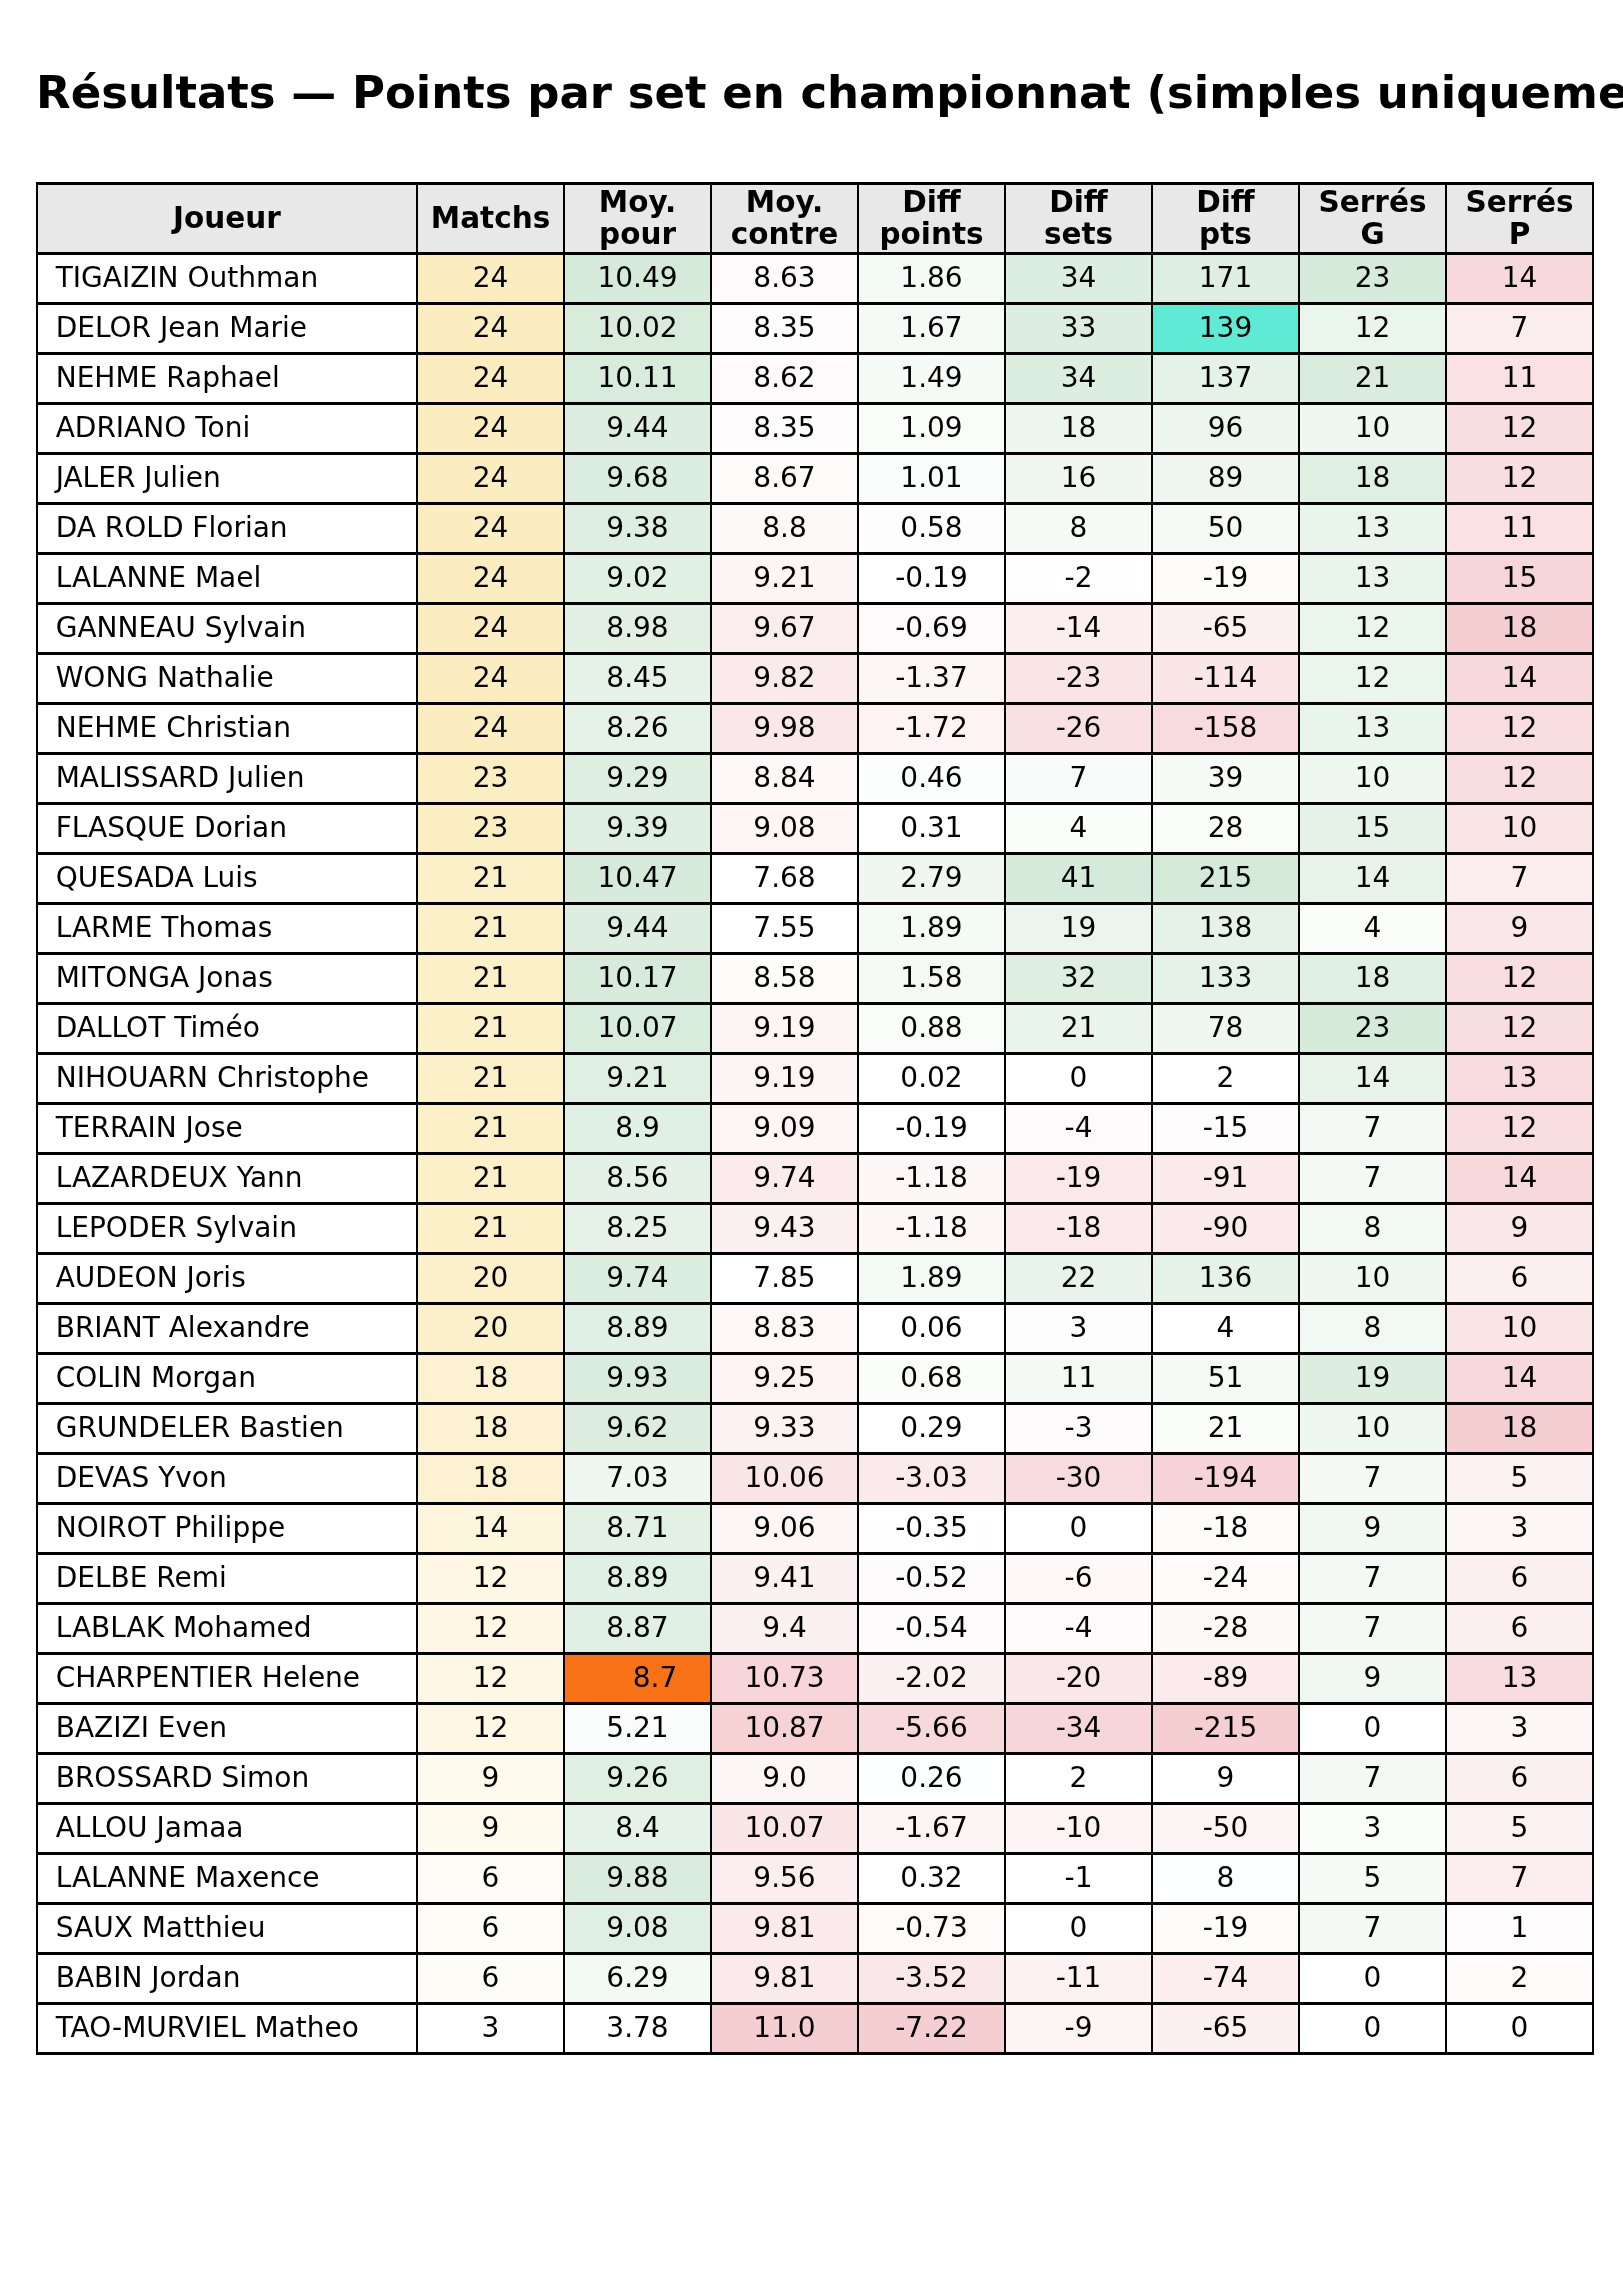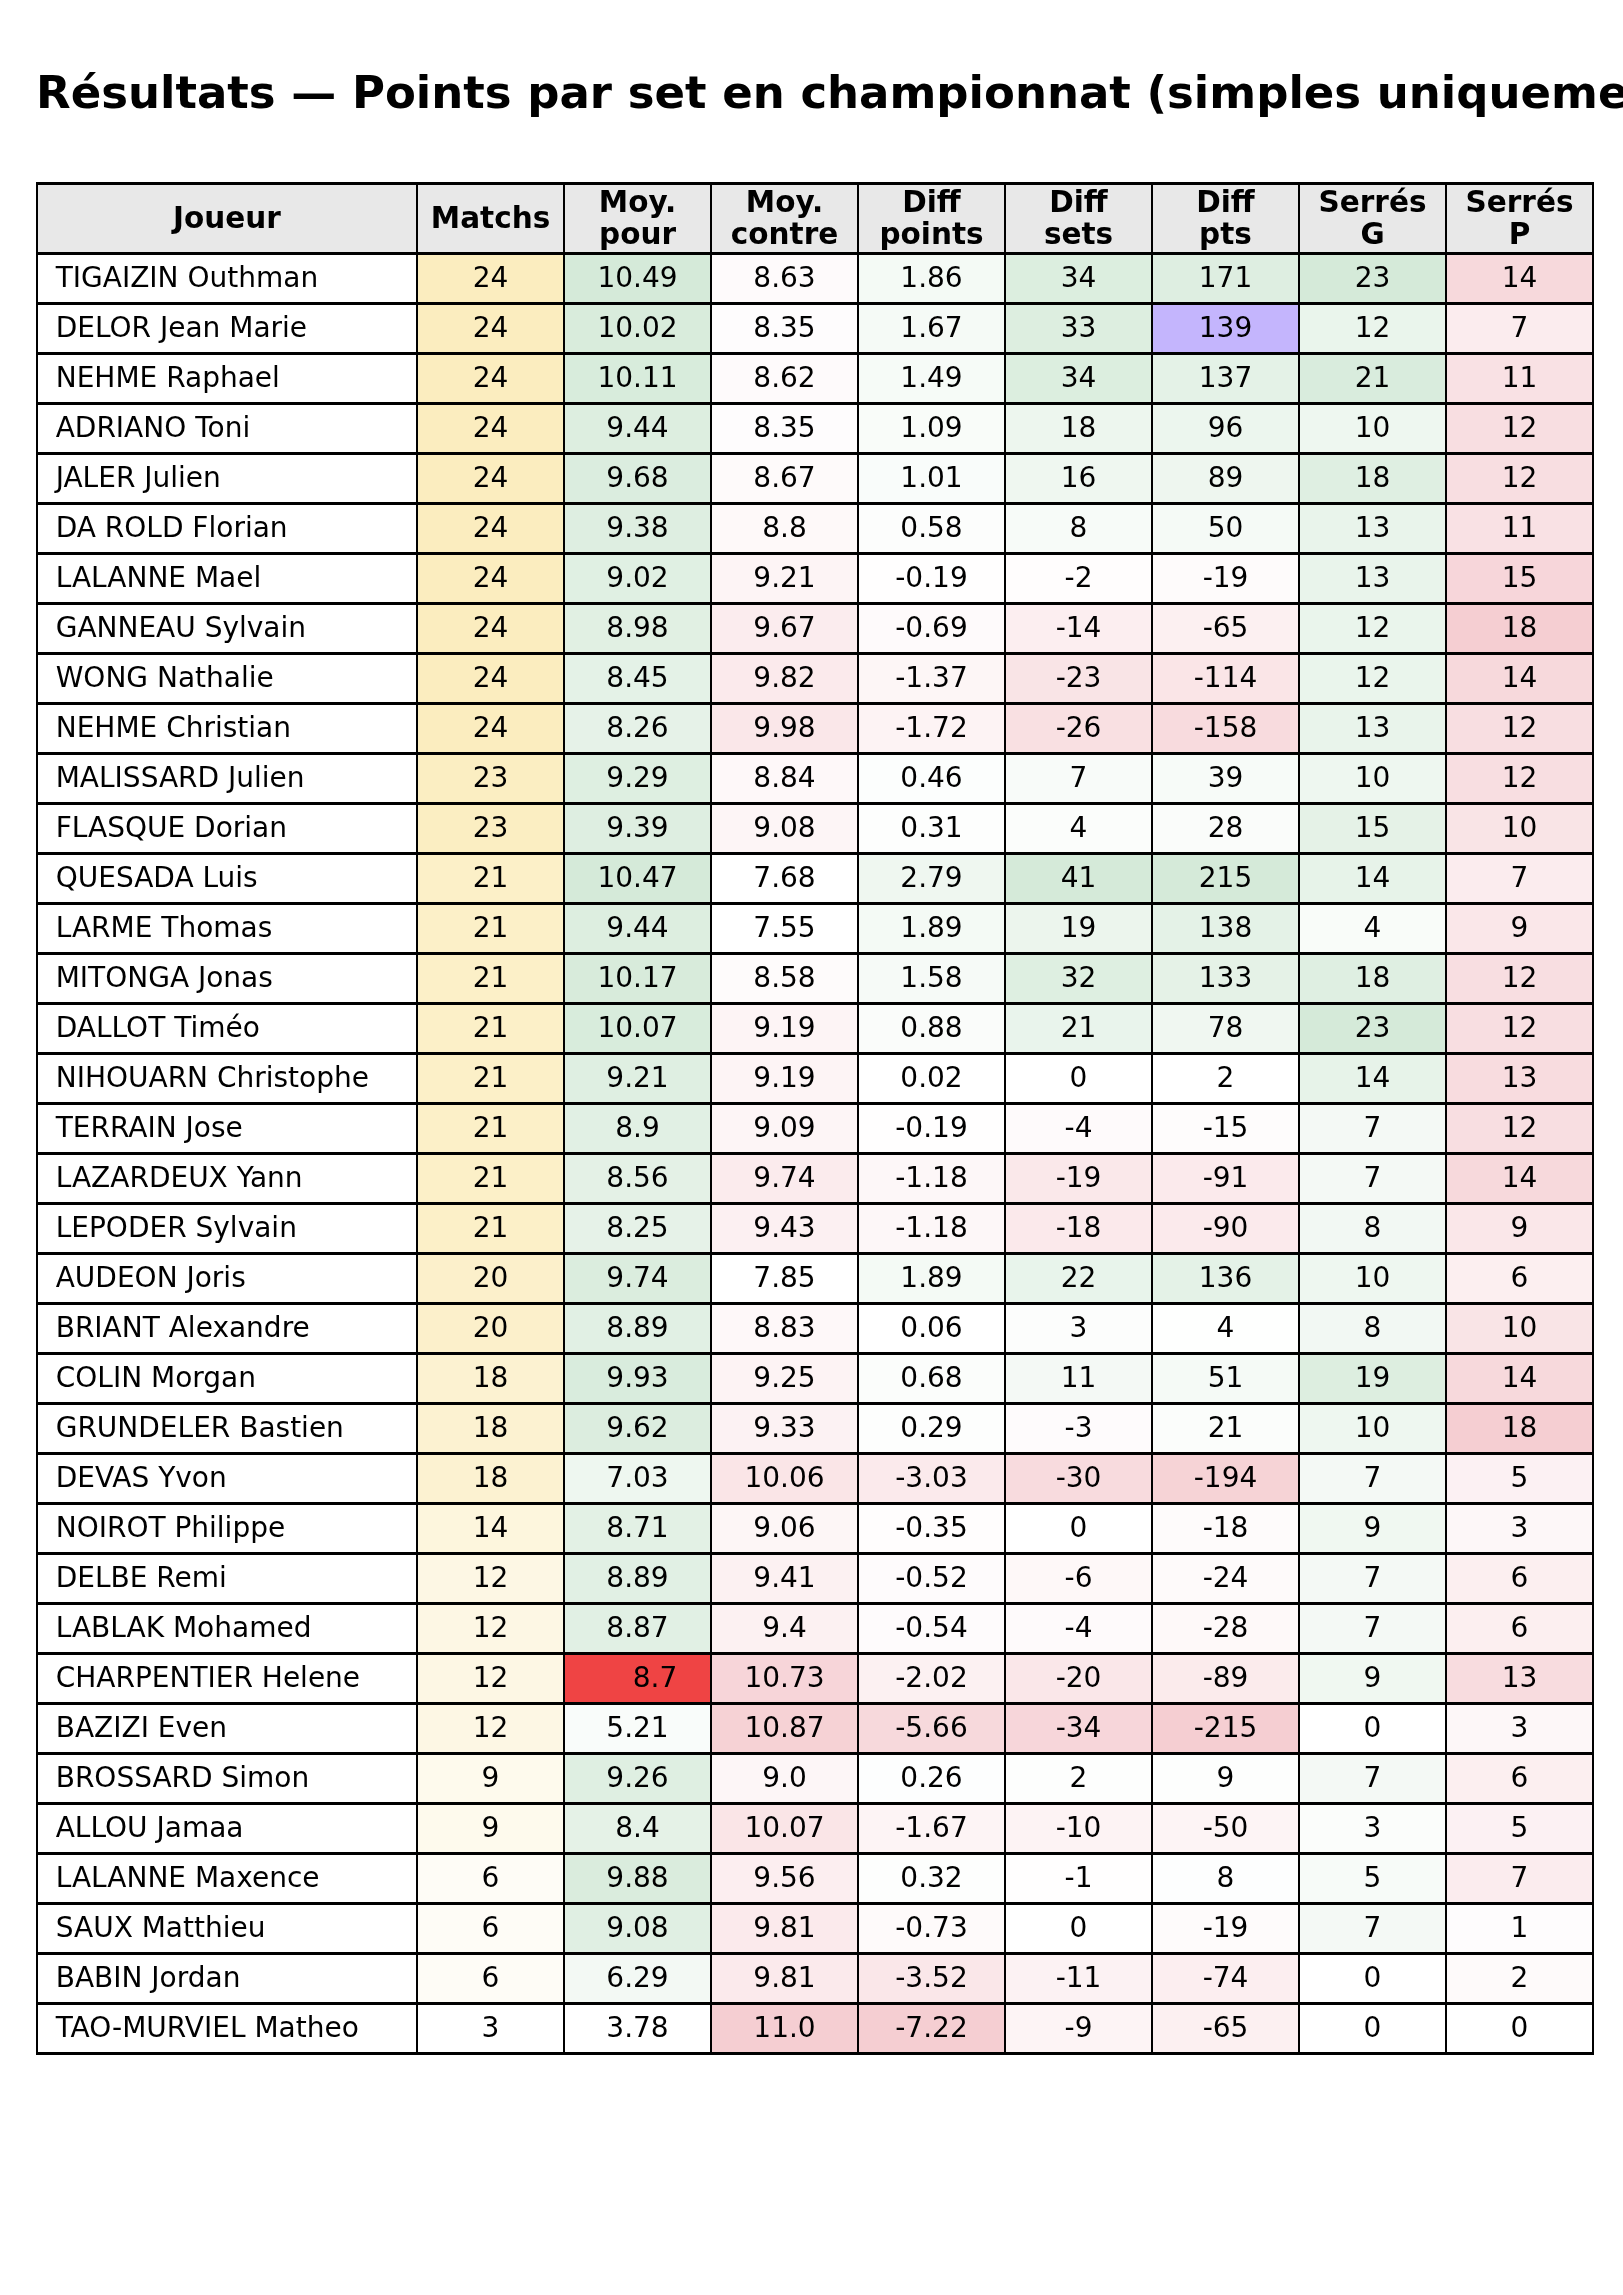--- a/index.html
+++ b/index.html
@@ -109,21 +109,21 @@
           <td style="background: rgb(213, 234, 217);">23</td>
           <td style="background: rgb(247, 217, 220);">14</td>
         </tr>
         <tr>
           <td class="name">DELOR Jean Marie</td>
           <td style="background: rgb(251, 237, 191);">24</td>
           <td style="background: rgb(217, 236, 220);">10.02</td>
           <td style="background: rgb(254, 252, 253);">8.35</td>
           <td style="background: rgb(245, 250, 246);">1.67</td>
           <td style="background: rgb(221, 238, 224);">33</td>
-          <td style="background: #c4b5fd;">139</td>
+          <td style="background: #5eead4;">139</td>
           <td style="background: rgb(234, 245, 236);">12</td>
           <td style="background: rgb(251, 236, 238);">7</td>
         </tr>
         <tr>
           <td class="name">NEHME Raphael</td>
           <td style="background: rgb(251, 237, 191);">24</td>
           <td style="background: rgb(216, 236, 220);">10.11</td>
           <td style="background: rgb(254, 250, 251);">8.62</td>
           <td style="background: rgb(246, 251, 247);">1.49</td>
           <td style="background: rgb(220, 238, 223);">34</td>
@@ -402,21 +402,21 @@
           <td style="background: rgb(252, 241, 242);">9.4</td>
           <td style="background: rgb(254, 251, 252);">-0.54</td>
           <td style="background: rgb(254, 250, 251);">-4</td>
           <td style="background: rgb(254, 249, 249);">-28</td>
           <td style="background: rgb(244, 249, 245);">7</td>
           <td style="background: rgb(252, 239, 240);">6</td>
         </tr>
         <tr>
           <td class="name">CHARPENTIER Helene</td>
           <td style="background: rgb(253, 247, 228);">12</td>
-          <td style="background: #ef4444; padding-left: 36px;">8.7</td>
+          <td style="background: #f97316; padding-left: 36px;">8.7</td>
           <td style="background: rgb(247, 213, 217); text-align: center;">10.73</td>
           <td style="background: rgb(252, 241, 242);">-2.02</td>
           <td style="background: rgb(250, 231, 233);">-20</td>
           <td style="background: rgb(251, 235, 236);">-89</td>
           <td style="background: rgb(240, 248, 241);">9</td>
           <td style="background: rgb(248, 220, 223);">13</td>
         </tr>
         <tr>
           <td class="name">BAZIZI Even</td>
           <td style="background: rgb(253, 247, 228);">12</td>

